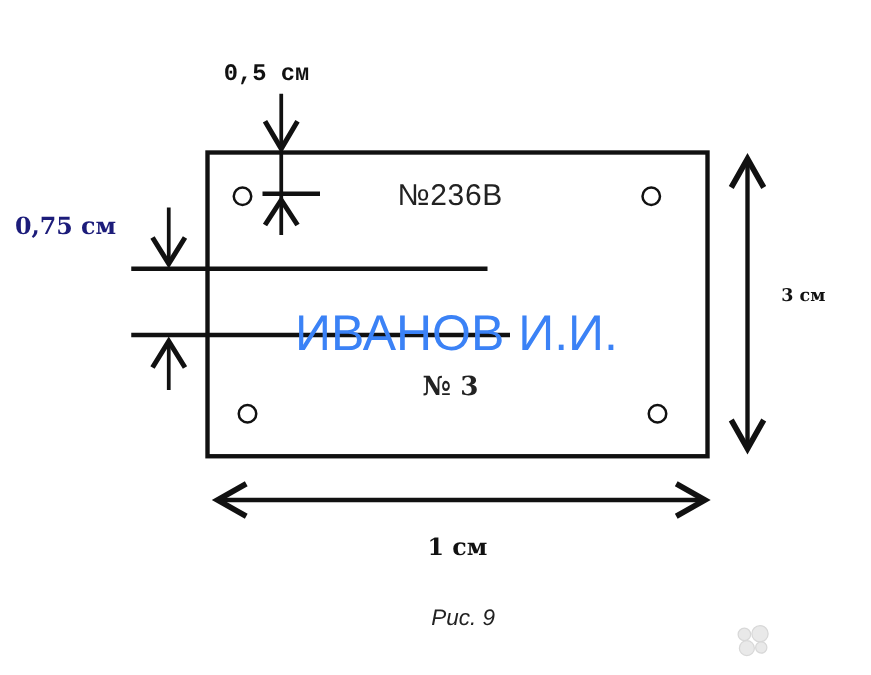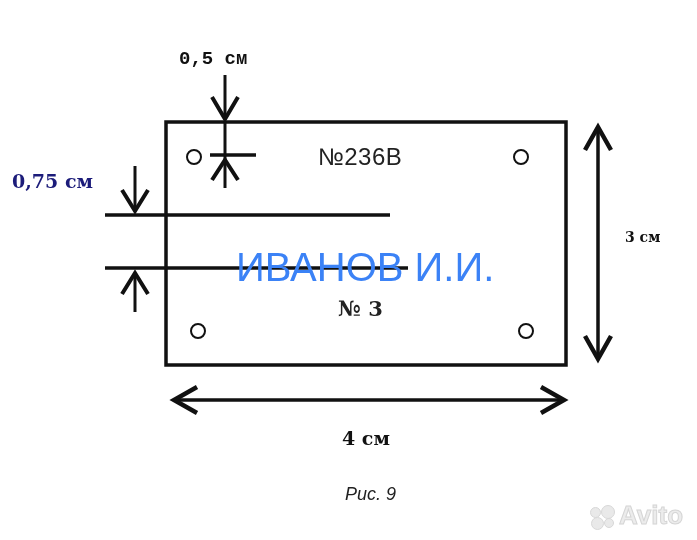--- a/index.html
+++ b/index.html
@@ -62,29 +62,28 @@
   <g>
     <line x1="175" y1="400" x2="563" y2="400" stroke="#111" stroke-width="3.5"></line>
     <path d="M197,387 L174,400 L197,413" fill="none" stroke="#111" stroke-width="4.5"></path>
     <path d="M541,387 L564,400 L541,413" fill="none" stroke="#111" stroke-width="4.5"></path>
   </g>
 </svg>
 
 <div class="label dim-top">0,5 см</div>
 <div class="label dim-left">0,75 см</div>
 <div class="label dim-right">3 см</div>
-<div class="label dim-bottom">4 см</div>
+<div class="label dim-bottom">1 см</div>
 
 <div class="label plate-code">№236В</div>
 <div class="label plate-name">ИВАНОВ И.И.</div>
 <div class="label plate-num">№ 3</div>
 
 <div class="label caption">Рис. 9</div>
 
 <div class="watermark">
   <div class="wm-dots">
     <span class="wm-dot" style="left:0px;top:2px;width:9px;height:9px;"></span>
     <span class="wm-dot" style="left:11px;top:0px;width:12px;height:12px;"></span>
     <span class="wm-dot" style="left:1px;top:12px;width:11px;height:11px;"></span>
     <span class="wm-dot" style="left:14px;top:13px;width:8px;height:8px;"></span>
   </div>
-  <span class="wm-text">Avito</span>
 </div>
 
 </body></html>

